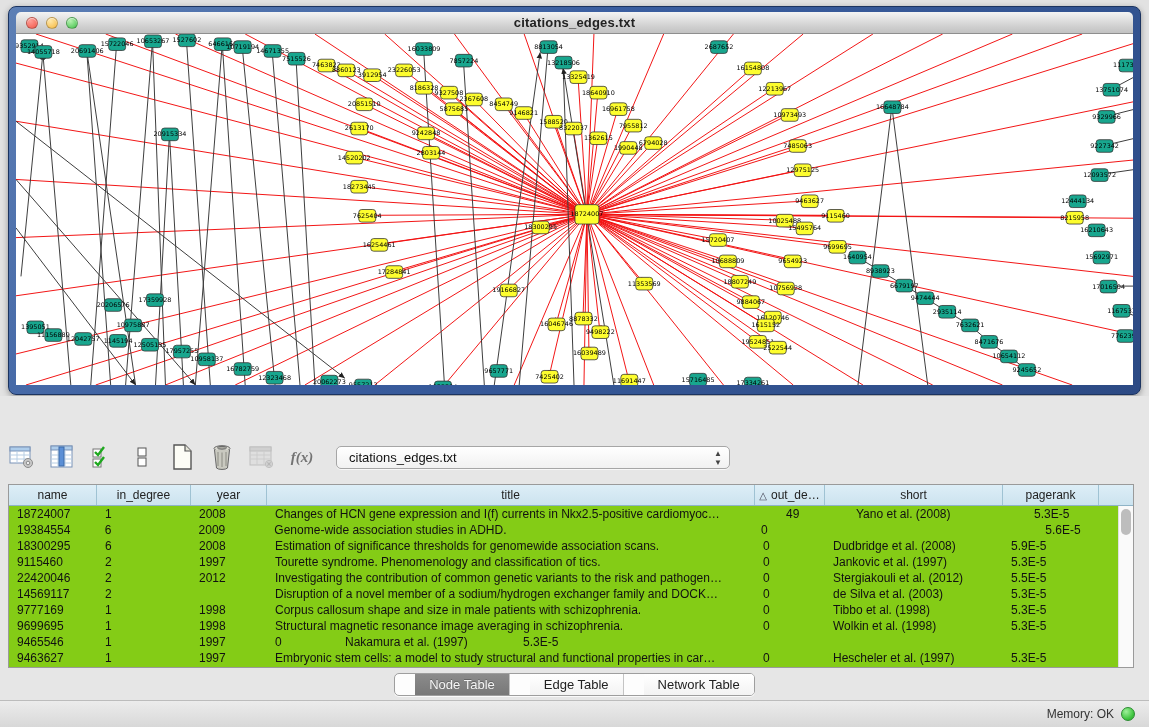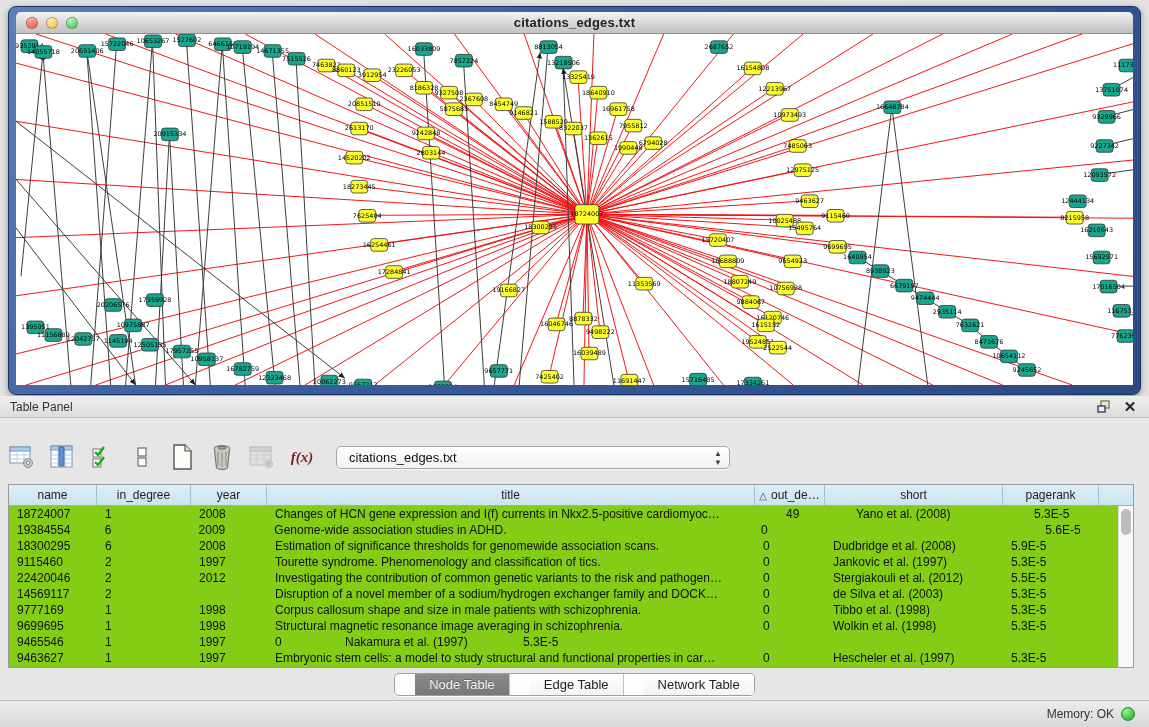--- a/index.html
+++ b/index.html
@@ -26,21 +26,21 @@
   
   .table-panel { position:absolute; left:0; top:396px; width:1149px; height:304px; background:#e6e6e6; }
   .panel-titlebar { height:22px; background:linear-gradient(#efefef,#dcdcdc); border-bottom:1px solid #c2c2c2;
     display:flex; align-items:center; padding:0 10px; }
   .panel-titlebar .ptitle { font-size:12px; color:#333; flex:1; }
   .panel-btn { width:18px; height:16px; display:flex; align-items:center; justify-content:center; margin-left:8px; cursor:default; }
   .close-x { font-size:15px; font-weight:bold; color:#222; line-height:14px; }
 
   .toolbar { position:absolute; left:8px; top:44px; height:34px; display:flex; align-items:center; gap:12px; }
   .tb-icon { width:28px; height:28px; display:flex; align-items:center; justify-content:center; }
-  .fx { font-family:"Liberation Serif", serif; font-style:italic; font-weight:bold; font-size:15px; color:#7f1d1d; }
+  .fx { font-family:"Liberation Serif", serif; font-style:italic; font-weight:bold; font-size:15px; color:#737373; }
   .combo { position:relative; width:394px; height:23px; margin-left:8px;
     background:linear-gradient(#ffffff,#f1f1f1); border:1px solid #a6a6a6; border-radius:5px;
     display:flex; align-items:center; padding:0 24px 0 12px; font-size:13px; color:#111;
     box-shadow:0 1px 0 rgba(255,255,255,.7); }
   .combo .arrows { position:absolute; right:7px; top:2px; font-size:8px; line-height:9px; color:#444; text-align:center; }
 
   .table-wrap { position:absolute; left:8px; top:88px; width:1126px; height:184px;
     background:#84cc16; border:1px solid #9a9a9a; overflow:hidden; }
   .thead { display:flex; height:21px; background:linear-gradient(#ddeef7,#cce3ef);
     border-bottom:1px solid #8fb4c7; }
@@ -694,32 +694,20 @@
           <g>
             <rect x="561" y="176" width="24" height="20" rx="3" fill="#fdfd2e" stroke="#333333" stroke-width="0.8"></rect>
             <text x="573" y="188" text-anchor="middle" font-size="6.5" fill="#000" font-family="&quot;DejaVu Sans&quot;, sans-serif">18724007</text>
           </g>
         </g>
     </svg>
   </div>
 </div>
 
 <div class="table-panel">
-  <div class="panel-titlebar">
-    <span class="ptitle">Table Panel</span>
-    <span class="panel-btn">
-      <svg width="14" height="13" viewBox="0 0 14 13">
-        <rect x="4" y="1" width="8" height="7" fill="none" stroke="#8a7a4a" stroke-width="1.4"></rect>
-        <rect x="1" y="6" width="7" height="6" fill="#efefef" stroke="#33406a" stroke-width="1.4"></rect>
-      </svg>
-    </span>
-    <span class="panel-btn">
-        <span class="close-x">✕</span>
-      </span>
-  </div>
 
   <div class="toolbar">
     <span class="tb-icon">
       <svg width="26" height="24" viewBox="0 0 26 24">
         <rect x="1" y="2" width="20" height="16" fill="#fff" stroke="#7a93b8"></rect>
         <rect x="1" y="2" width="20" height="4" fill="#aecdeb" stroke="#7a93b8"></rect>
         <path d="M1 10 h20 M1 14 h20 M8 6 v12 M15 6 v12" stroke="#b8cee4" fill="none"></path>
         <circle cx="19" cy="18" r="4.5" fill="#c9c9c9" stroke="#8a8a8a"></circle>
         <circle cx="19" cy="18" r="1.8" fill="#efefef" stroke="#8a8a8a"></circle>
       </svg>

